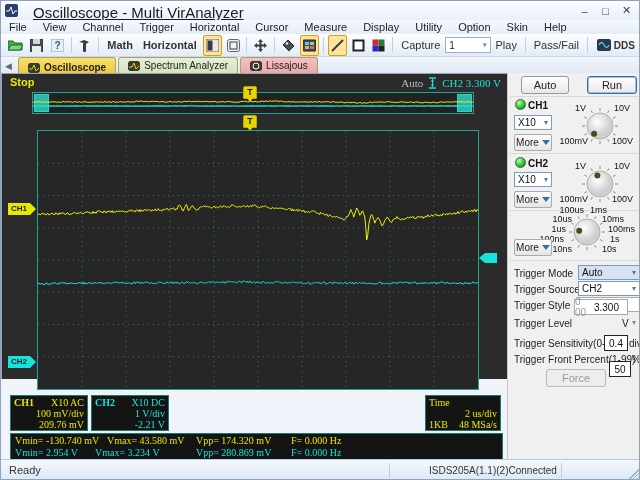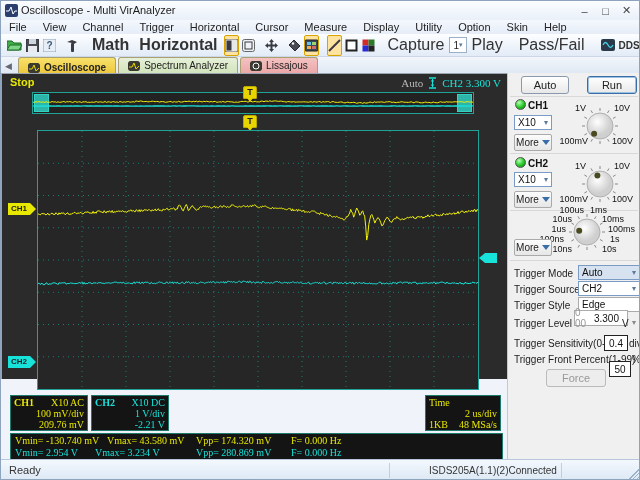--- a/index.html
+++ b/index.html
@@ -1,29 +1,29 @@
 <!DOCTYPE html>
 <html><head>
 <meta charset="utf-8">
 <style>
   html,body{margin:0;padding:0;}
   body{font-family:"Liberation Sans",sans-serif;-webkit-font-smoothing:antialiased;}
   #app{position:relative;width:640px;height:480px;background:#f0f4fa;overflow:hidden;border:1px solid #8ea4bd;box-sizing:border-box;}
   .abs{position:absolute;}
   
   #titlebar{left:0;top:0;width:640px;height:19px;background:linear-gradient(#fbfdff,#e9f0f9);display:flex;align-items:center;}
-  #title-text{font-size:11px;color:#1b1b1b;margin-left:0;}
+  #title-text{font-size:15px;color:#1b1b1b;margin-left:12px;text-decoration:underline;}
   .winbtn{width:21px;height:15px;display:flex;align-items:center;justify-content:center;font-size:11px;color:#444;}
   #menubar{left:0;top:19px;width:640px;height:14px;background:linear-gradient(#f4f8fd,#e6edf8);display:flex;align-items:center;gap:0;font-size:11px;color:#222;}
   .menu-item{padding:0 8px;cursor:default;}
   #toolbar{left:0;top:33px;width:640px;height:23px;background:linear-gradient(#fdfeff,#e2ebf7);border-bottom:1px solid #ccd8e8;display:flex;align-items:center;padding-left:4px;box-sizing:border-box;}
   .tbtn{width:20px;height:19px;border:1px solid transparent;border-radius:2px;display:flex;align-items:center;justify-content:center;margin:0 1px;background:transparent;}
   .tbtn.pressed{background:#ffe3a0;border-color:#d8a200;}
   .tsep{width:1px;height:16px;background:#c2cfde;margin:0 3px;}
-  .ttext{font-size:16px;font-weight:bold;color:#333;padding:0 5px;}
+  .ttext{font-size:11px;font-weight:bold;color:#333;padding:0 5px;}
   .tcombo{width:52px;height:16px;background:#fff;border:1px solid #9ab0c8;font-size:10px;display:flex;align-items:center;justify-content:space-between;padding:0 3px;box-sizing:border-box;color:#222;}
   
   #tabbar{left:0;top:56px;width:640px;height:16px;background:linear-gradient(#f2f6fb,#dfe8f3);display:flex;align-items:flex-end;}
   .tab{height:15px;display:flex;align-items:center;gap:4px;padding:0 9px;font-size:10px;border:1px solid #a8a070;border-bottom:none;border-radius:3px 3px 0 0;margin-right:2px;color:#222;}
   .tab .ticon{width:12px;height:10px;border-radius:2px;display:block;}
   
   #scope{left:0;top:72px;width:506px;height:306px;background:#2b2b2b;border-top:1px solid #9aa4b0;border-left:1px solid #9aa4b0;box-sizing:border-box;}
   .ser{font-family:"Liberation Serif",serif;}
   #stop-label{left:8px;top:2px;color:#e8e800;font-weight:bold;font-size:11px;}
   #hdr-right{right:6px;top:3px;display:flex;align-items:center;gap:5px;}
@@ -443,21 +443,21 @@
     <div class="combo" style="left:70px;top:208px;width:62px">
       <span>CH2</span>
         <span class="chev">▾</span>
     </div>
     <span class="tlabel" style="left:6px;top:227px">Trigger Style</span>
     <div class="combo" style="left:70px;top:224px;width:86px;border-color:#aaa">
       <span>Edge</span>
         <span class="chev">▾</span>
     </div>
     <span class="tlabel" style="left:6px;top:245px">Trigger Level</span>
-    <div class="numbox" style="left:66px;top:237px;width:44px;border-color:#aaa;justify-content:flex-end;padding-right:8px">
+    <div class="numbox" style="left:66px;top:226px;width:44px;border-color:#aaa;justify-content:flex-end;padding-right:8px">
       <span style="color:#999">0 00</span>
         <span>3.300</span>
     </div>
     <span class="tlabel" style="left:114px;top:245px">V</span>
     <span class="tlabel" style="left:124px;top:245px;color:#888;font-size:8px">▾</span>
     <span class="tlabel" style="left:6px;top:265px">Trigger Sensitivity(0-1.0)</span>
     <div class="numbox" style="left:96px;top:262px;width:22px">
         <span>0.4</span>
       </div>
     <span class="tlabel" style="left:121px;top:265px">div</span>

